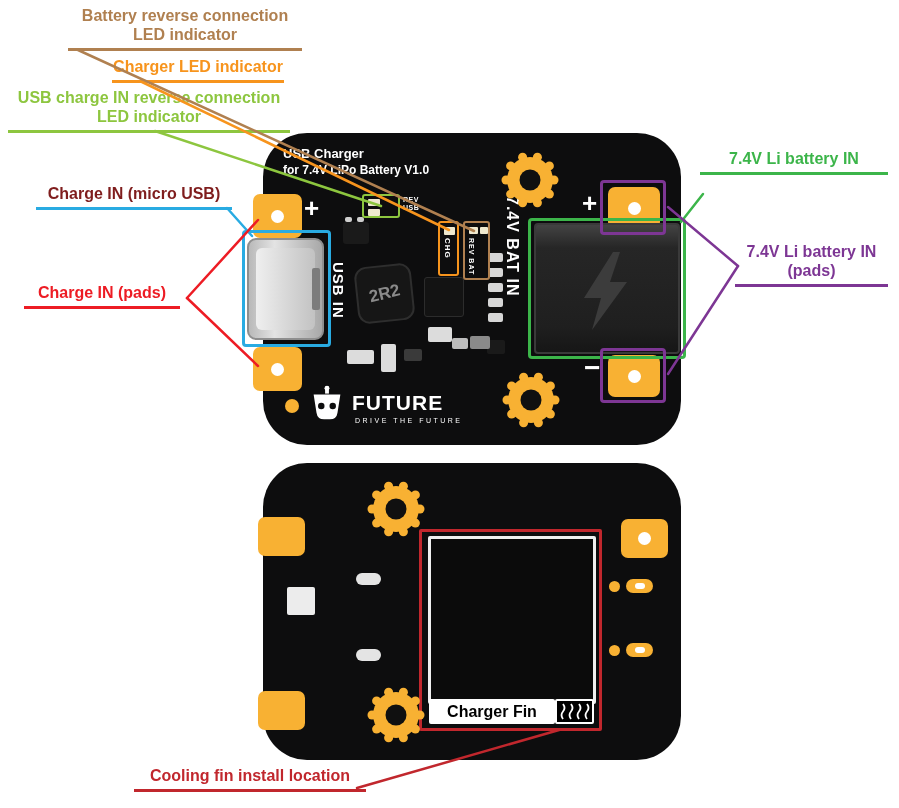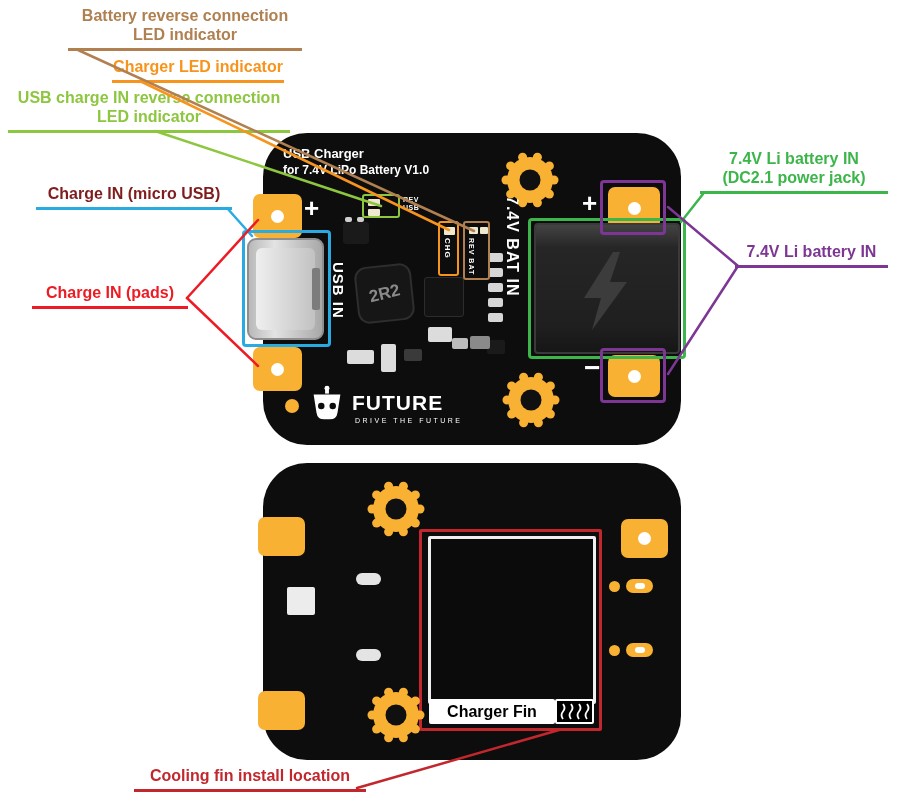--- a/index.html
+++ b/index.html
@@ -48,31 +48,31 @@
 
   <div class="callout c-lgreen" style="left:8px;top:88px;width:282px">
     <div>USB charge IN reverse connection</div>
     <div>LED indicator</div>
   </div>
 
   <div class="callout c-blue" style="left:36px;top:184px;width:196px">
     <div>Charge IN  (micro USB)</div>
   </div>
 
-  <div class="callout c-red" style="left:32px;top:283px;width:156px">
+  <div class="callout c-red" style="left:24px;top:283px;width:156px">
     <div>Charge IN (pads)</div>
   </div>
 
   <div class="callout c-green" style="left:700px;top:149px;width:188px">
     <div>7.4V Li battery IN</div>
-    <div>(DC2.1 power jack)</div>
   </div>
 
   <div class="callout c-purple" style="left:735px;top:242px;width:153px">
     <div>7.4V Li battery IN</div>
+    <div>(pads)</div>
   </div>
 
   <div class="callout c-crimson" style="left:134px;top:766px;width:232px">
     <div>Cooling fin install location</div>
   </div>
 
   <div class="board" style="left:263px;top:133px;width:418px;height:312px"></div>
 
   <div class="wtxt" style="left:283px;top:146px;font-size:13px">USB Charger</div>
   <div class="wtxt" style="left:283px;top:163px;font-size:12px">for 7.4V LiPo Battery V1.0</div>

